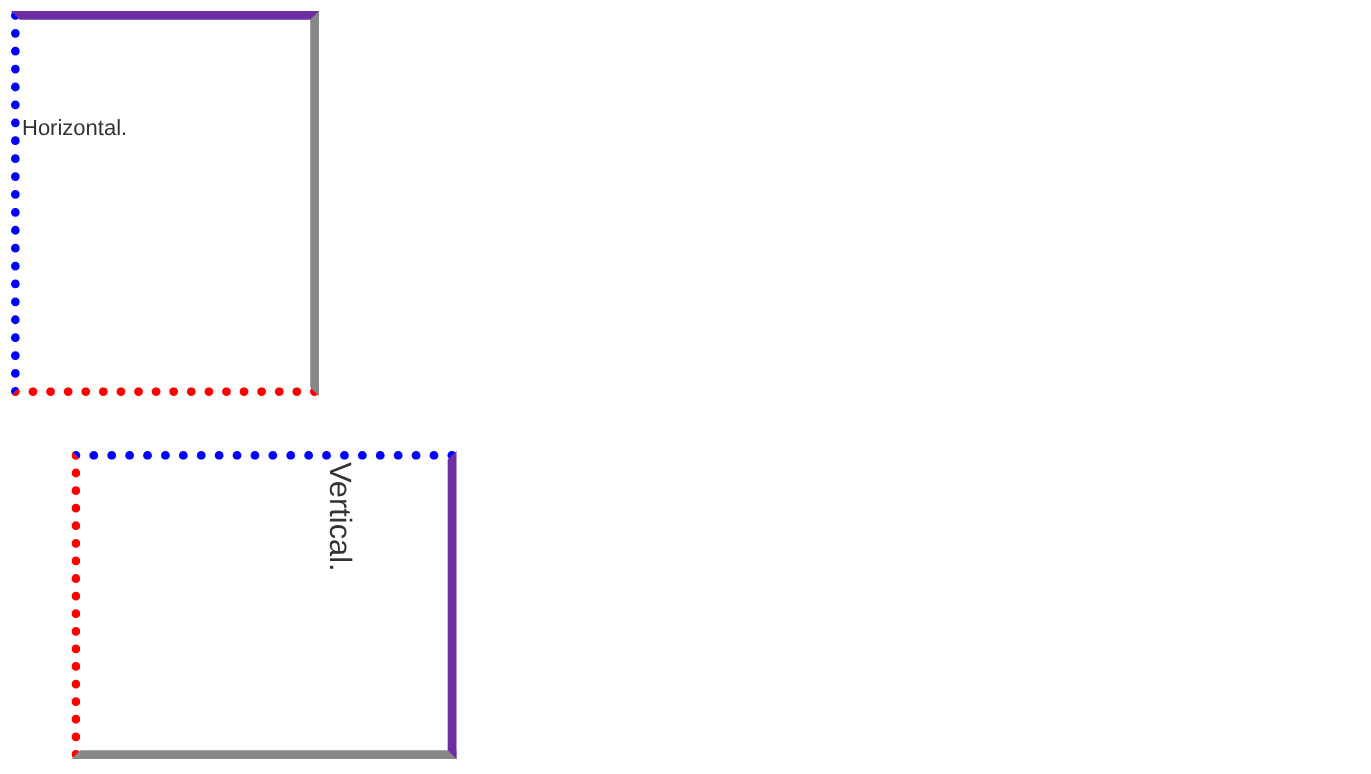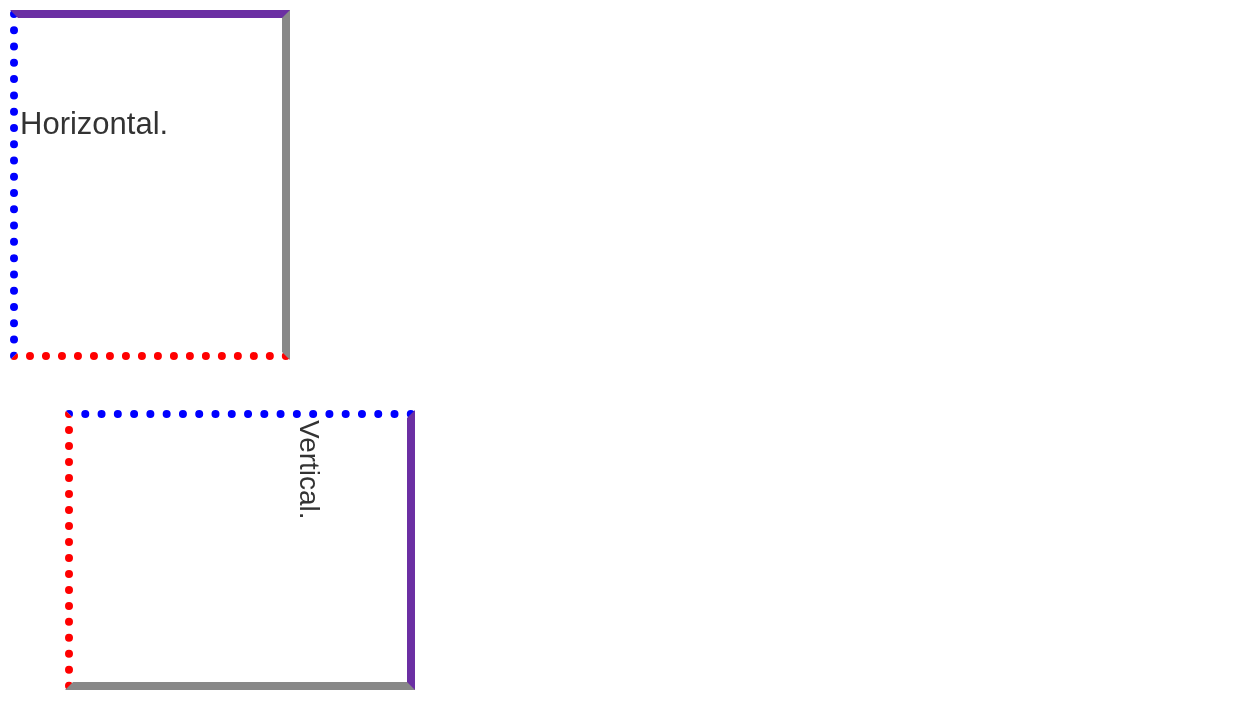--- a/index.html
+++ b/index.html
@@ -11,21 +11,21 @@
       font-family: Arial, Helvetica, sans-serif;
       background: #ffffff;
       width: 1246px;
       height: 704px;
       position: relative;
     }
     .box {
       position: absolute;
       background: #ffffff;
       color: #333333;
-      font-size: 31px;
+      font-size: 20px;
     }
     .box1 {
       left: 10px;
       top: 10px;
       width: 280px;
       height: 350px;
       border-top: 8px solid #6b2fa3;
       border-right: 8px solid #888888;
       border-bottom: 8px dotted #ff0000;
       border-left: 8px dotted #0000ff;

